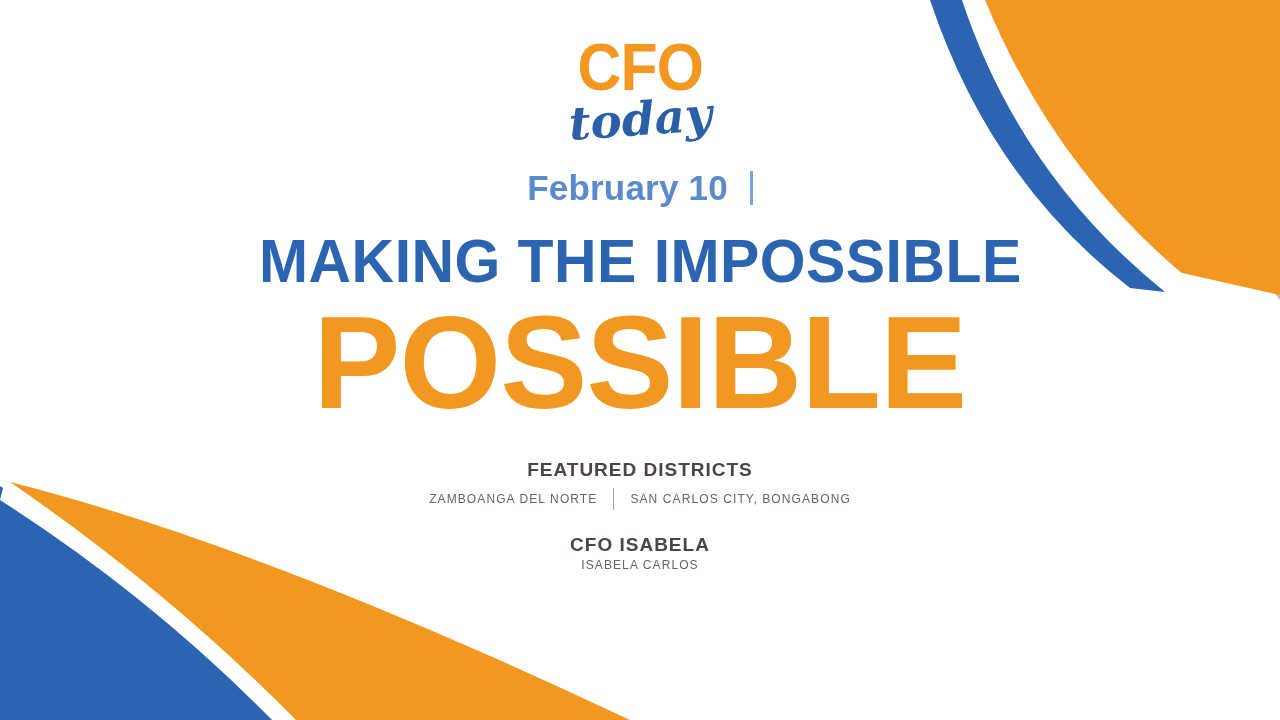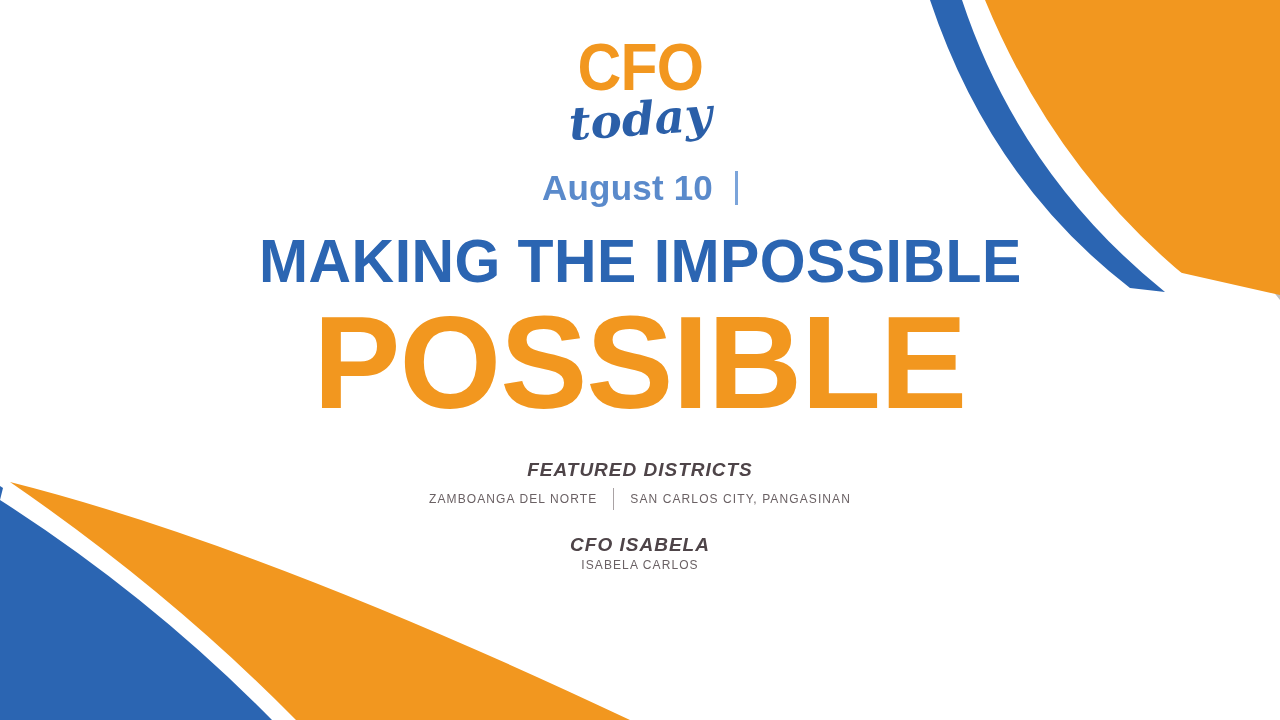--- a/index.html
+++ b/index.html
@@ -106,21 +106,20 @@
   .info {
     margin-top: 26px;
     text-align: center;
     color: #5D5356;
   }
   .info-heading {
     font-weight: bold;
     font-size: 19px;
     letter-spacing: 1px;
     color: #4E4448;
-    font-style: italic;
   }
   .info-line {
     margin-top: 7px;
     font-size: 12px;
     letter-spacing: 1.1px;
     color: #6A6164;
     display: flex;
     align-items: center;
     justify-content: center;
     gap: 16px;
@@ -160,33 +159,33 @@
   </svg>
 
   <div class="content">
 
     <div class="logo-block">
       <span class="logo-cfo">CFO</span>
       <span class="logo-today">today</span>
     </div>
 
     <div class="datetime">
-      <span>August 10</span>
+      <span>February 10</span>
       <span class="dt-sep"></span>
     </div>
 
     <div class="headline-1">MAKING THE IMPOSSIBLE</div>
     <div class="headline-2">POSSIBLE</div>
 
     <div class="info">
       <div class="info-heading">FEATURED DISTRICTS</div>
       <div class="info-line">
         <span>ZAMBOANGA DEL NORTE</span>
         <span class="pipe"></span>
-        <span>SAN CARLOS CITY, PANGASINAN</span>
+        <span>SAN CARLOS CITY, BONGABONG</span>
       </div>
 
       <div class="info-heading second">CFO ISABELA</div>
       <div class="info-line single">ISABELA CARLOS</div>
     </div>
 
   </div>
 </div>
 
 </body></html>

